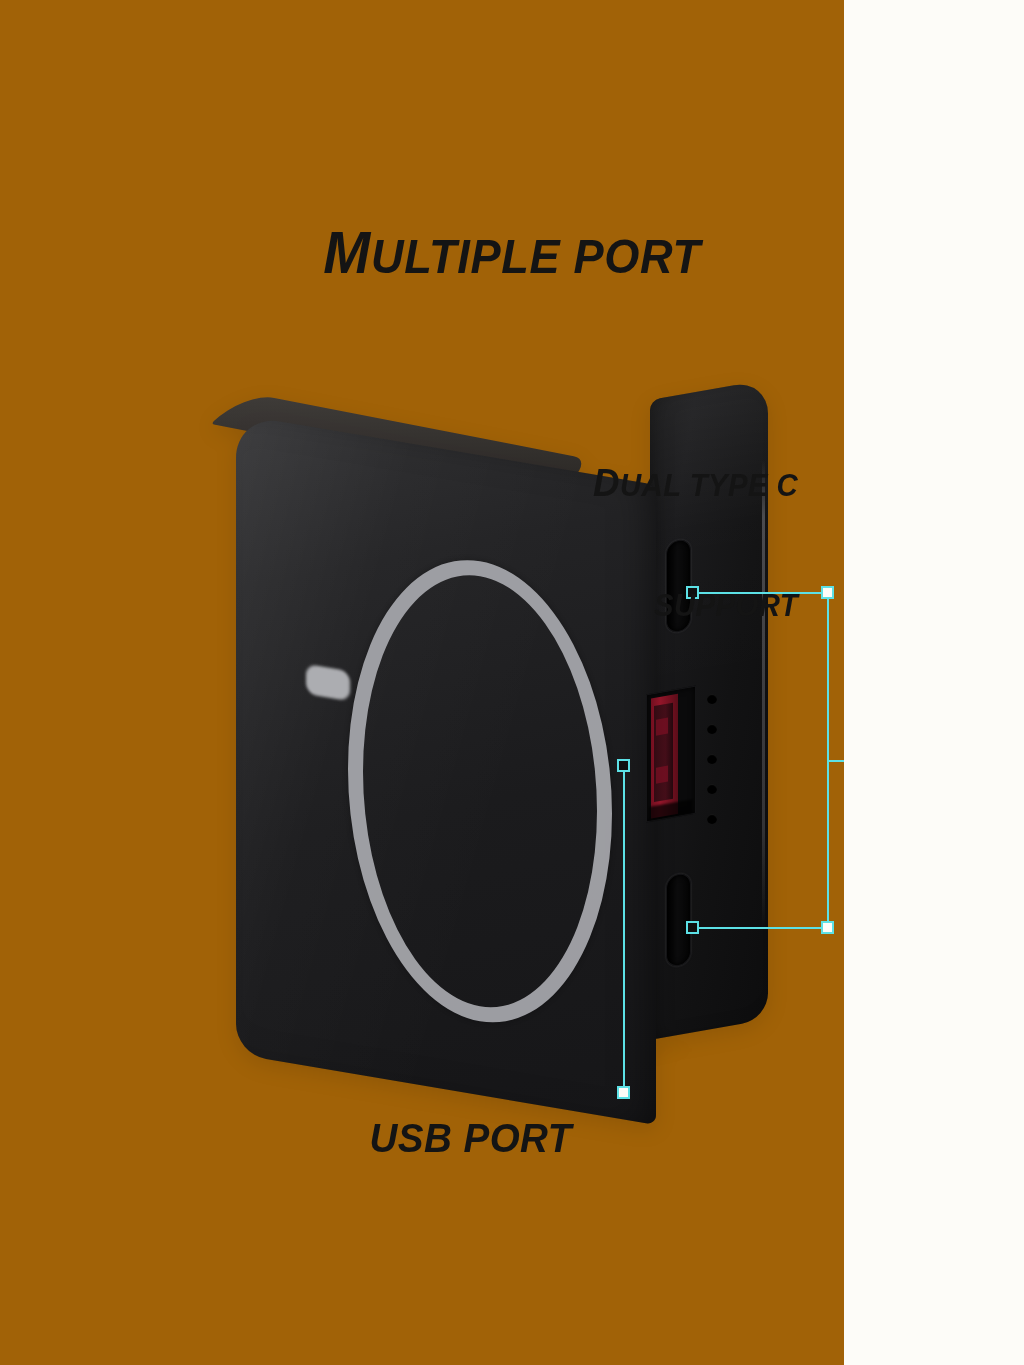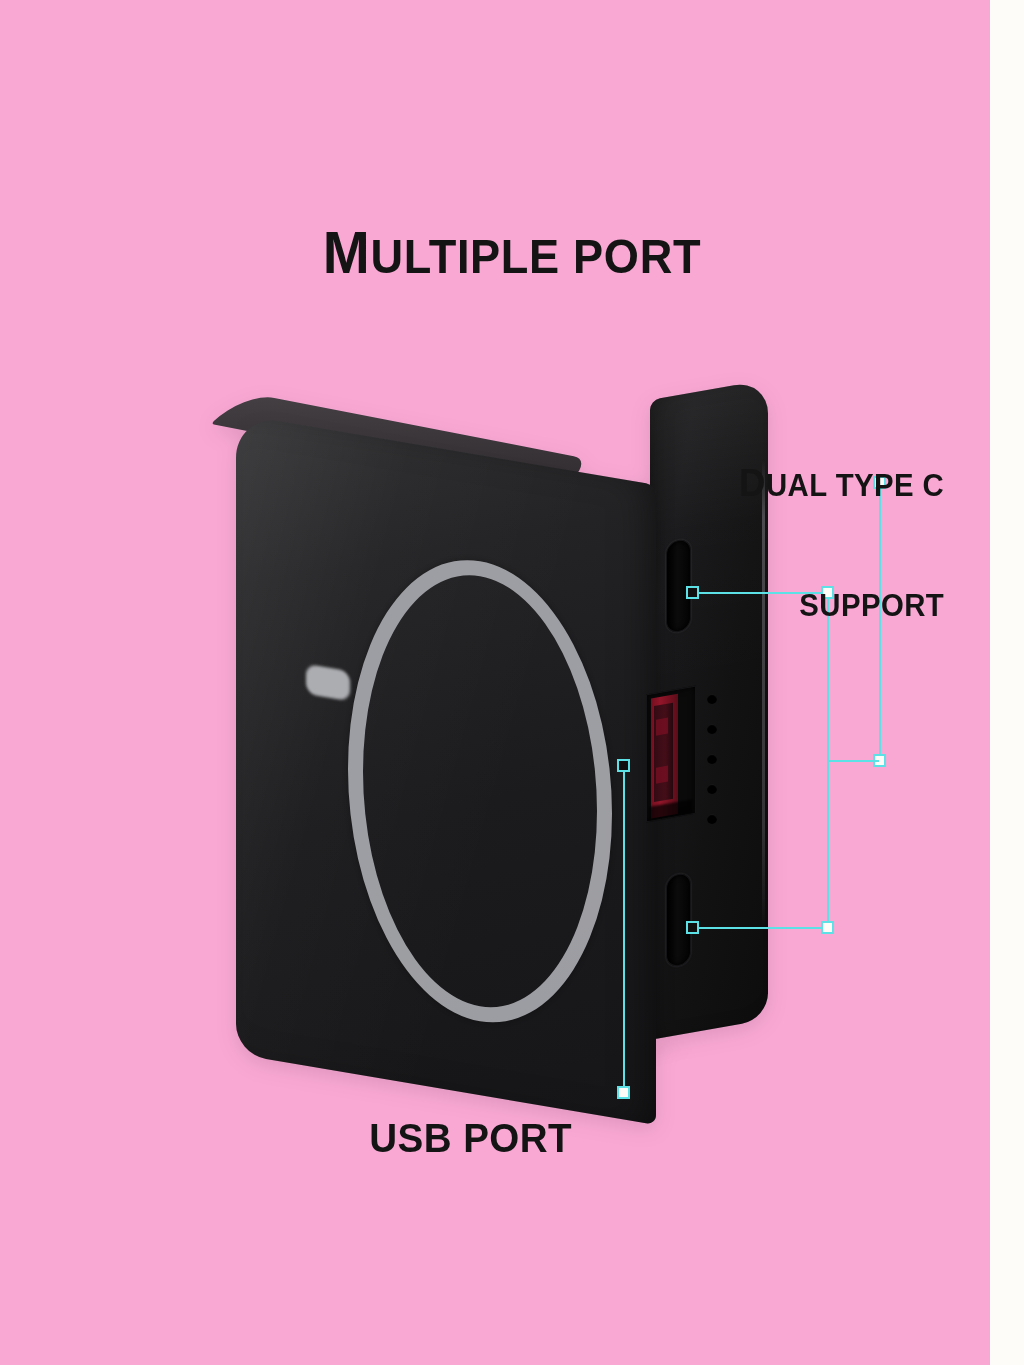--- a/index.html
+++ b/index.html
@@ -9,24 +9,25 @@
   body {
     width: 1024px;
     height: 1365px;
     background: #fdfcf8;
     font-family: "Liberation Sans", sans-serif;
     overflow: hidden;
   }
 
   #stage {
     position: relative;
-    width: 990px;
+    width: 844px;
     height: 1365px;
-    background: #f9a8d4;
+    background: #a16207;
     overflow: hidden;
+    font-style: italic;
   }
 
   
   .hdg {
     position: absolute;
     font-family: "Liberation Sans Narrow", "Liberation Sans", sans-serif;
     font-weight: bold;
     color: #141414;
     letter-spacing: 0.012em;
     line-height: 1.02;

